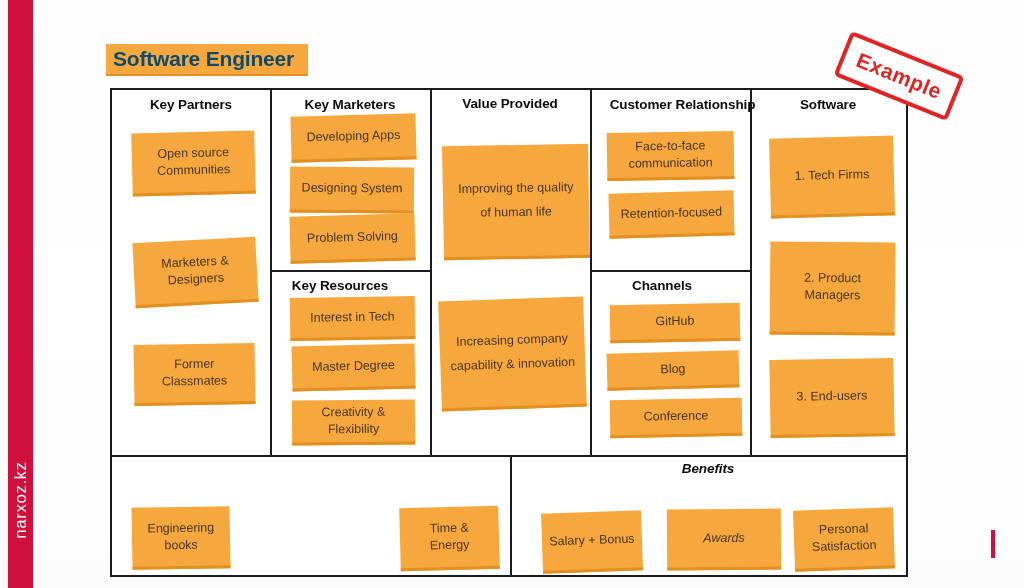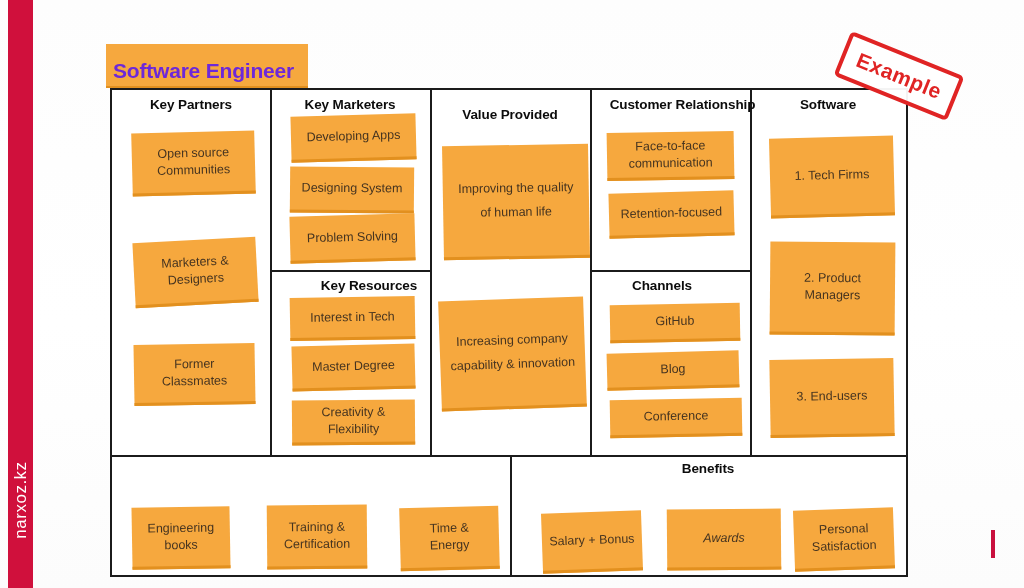--- a/index.html
+++ b/index.html
@@ -7,22 +7,22 @@
     position:relative;width:1024px;height:588px;overflow:hidden;
     background:linear-gradient(180deg,#fdfdfd 0%,#ffffff 55%,#fcfcfc 100%);
     font-family:"Liberation Sans","DejaVu Sans",sans-serif;
   }
   .redbar{position:absolute;left:8px;top:0;width:25px;height:588px;background:#d0103c;}
   .watermark-wrap{position:absolute;left:8px;top:438px;width:25px;height:124px;
     display:flex;align-items:center;justify-content:center;}
   .watermark{transform:rotate(-90deg);white-space:nowrap;color:#ffffff;
     font-size:17px;letter-spacing:.5px;}
   .title{position:absolute;left:106px;top:44px;height:30px;line-height:30px;
-    background:#f6a83e;border-bottom:2px solid #e2901f;color:#6d28d9;
-    font-weight:bold;font-size:21px;padding:12px 14px 0 7px;letter-spacing:-0.2px;}
+    background:#f6a83e;border-bottom:2px solid #e2901f;color:#0c4a6e;
+    font-weight:bold;font-size:21px;padding:0 14px 0 7px;letter-spacing:-0.2px;}
   .canvas{position:absolute;left:110px;top:88px;width:798px;height:489px;
     border:2px solid #1b1b1b;background:#ffffff;box-sizing:border-box;}
   .vline,.hline{position:absolute;background:#1b1b1b;}
   .vline{width:2px;}
   .hline{height:2px;}
   .sec-header{position:absolute;font-weight:bold;font-size:13.5px;color:#0c0c0c;
     text-align:center;letter-spacing:-0.1px;}
   .note{position:absolute;background:#f6a83e;border-bottom:3px solid #e2901f;
     color:#463420;font-size:12.5px;line-height:1.35;display:flex;
     align-items:center;justify-content:center;text-align:center;
@@ -56,26 +56,26 @@
     <div class="vline" style="left:318px;top:0;height:365px;"></div>
     <div class="vline" style="left:478px;top:0;height:365px;"></div>
     <div class="vline" style="left:638px;top:0;height:365px;"></div>
     <div class="hline" style="left:158px;top:180px;width:162px;"></div>
     <div class="hline" style="left:478px;top:180px;width:162px;"></div>
     <div class="hline" style="left:0;top:365px;width:794px;"></div>
     <div class="vline" style="left:398px;top:365px;height:120px;"></div>
 
     <div class="sec-header" style="left:0;top:7px;width:158px;">Key Partners</div>
     <div class="sec-header" style="left:158px;top:7px;width:160px;">Key Marketers</div>
-    <div class="sec-header" style="left:318px;top:17px;width:160px;">Value Provided</div>
+    <div class="sec-header" style="left:318px;top:6px;width:160px;">Value Provided</div>
     <div class="sec-header" style="left:478px;top:7px;width:185px;">Customer Relationship</div>
     <div class="sec-header" style="left:638px;top:7px;width:156px;">Software</div>
-    <div class="sec-header" style="left:158px;top:188px;width:140px;padding-left:29px;">Key Resources</div>
+    <div class="sec-header" style="left:158px;top:188px;width:140px;">Key Resources</div>
     <div class="sec-header" style="left:478px;top:188px;width:144px;">Channels</div>
-    <div class="sec-header" style="left:398px;top:371px;width:396px;">Benefits</div>
+    <div class="sec-header" style="left:398px;top:371px;width:396px;font-style:italic;">Benefits</div>
 
     <div class="note" style="left:20px;top:42px;width:123px;height:63px;transform:rotate(-1.5deg);">Open source Communities</div>
     <div class="note" style="left:22px;top:150px;width:123px;height:65px;transform:rotate(-3deg);">Marketers &amp; Designers</div>
     <div class="note" style="left:22px;top:254px;width:121px;height:61px;transform:rotate(-1deg);">Former Classmates</div>
 
     <div class="note nowrap" style="left:179px;top:25px;width:125px;height:46px;transform:rotate(-1.5deg);">Developing Apps</div>
     <div class="note nowrap" style="left:178px;top:77px;width:124px;height:46px;transform:rotate(0.5deg);">Designing System</div>
     <div class="note nowrap" style="left:178px;top:125px;width:125px;height:47px;transform:rotate(-1.5deg);">Problem Solving</div>
 
     <div class="note nowrap" style="left:178px;top:207px;width:125px;height:43px;transform:rotate(-1deg);">Interest in Tech</div>
@@ -90,21 +90,20 @@
 
     <div class="note nowrap" style="left:498px;top:214px;width:130px;height:38px;transform:rotate(-1deg);">GitHub</div>
     <div class="note nowrap" style="left:495px;top:262px;width:132px;height:37px;transform:rotate(-1.5deg);">Blog</div>
     <div class="note nowrap" style="left:498px;top:309px;width:132px;height:38px;transform:rotate(-1deg);">Conference</div>
 
     <div class="note nowrap" style="left:658px;top:47px;width:124px;height:80px;transform:rotate(-1.5deg);">1. Tech Firms</div>
     <div class="note" style="left:658px;top:152px;width:125px;height:93px;transform:rotate(0.5deg);">2. Product Managers</div>
     <div class="note nowrap" style="left:658px;top:269px;width:124px;height:78px;transform:rotate(-1deg);">3. End-users</div>
 
     <div class="note" style="left:20px;top:417px;width:98px;height:62px;transform:rotate(-1deg);">Engineering books</div>
-    <div class="note" style="left:155px;top:415px;width:100px;height:64px;transform:rotate(-0.5deg);">Training &amp; Certification</div>
     <div class="note narrow" style="left:288px;top:417px;width:99px;height:63px;transform:rotate(-1.5deg);">Time &amp; Energy</div>
 
     <div class="note nowrap" style="left:430px;top:422px;width:100px;height:60px;transform:rotate(-2deg);">Salary + Bonus</div>
     <div class="note nowrap" style="left:555px;top:419px;width:114px;height:61px;transform:rotate(-0.5deg);font-style:italic;">Awards</div>
     <div class="note" style="left:682px;top:419px;width:100px;height:61px;transform:rotate(-2deg);">Personal Satisfaction</div>
   </div>
 
   <div class="tick"></div>
 </div>
 

